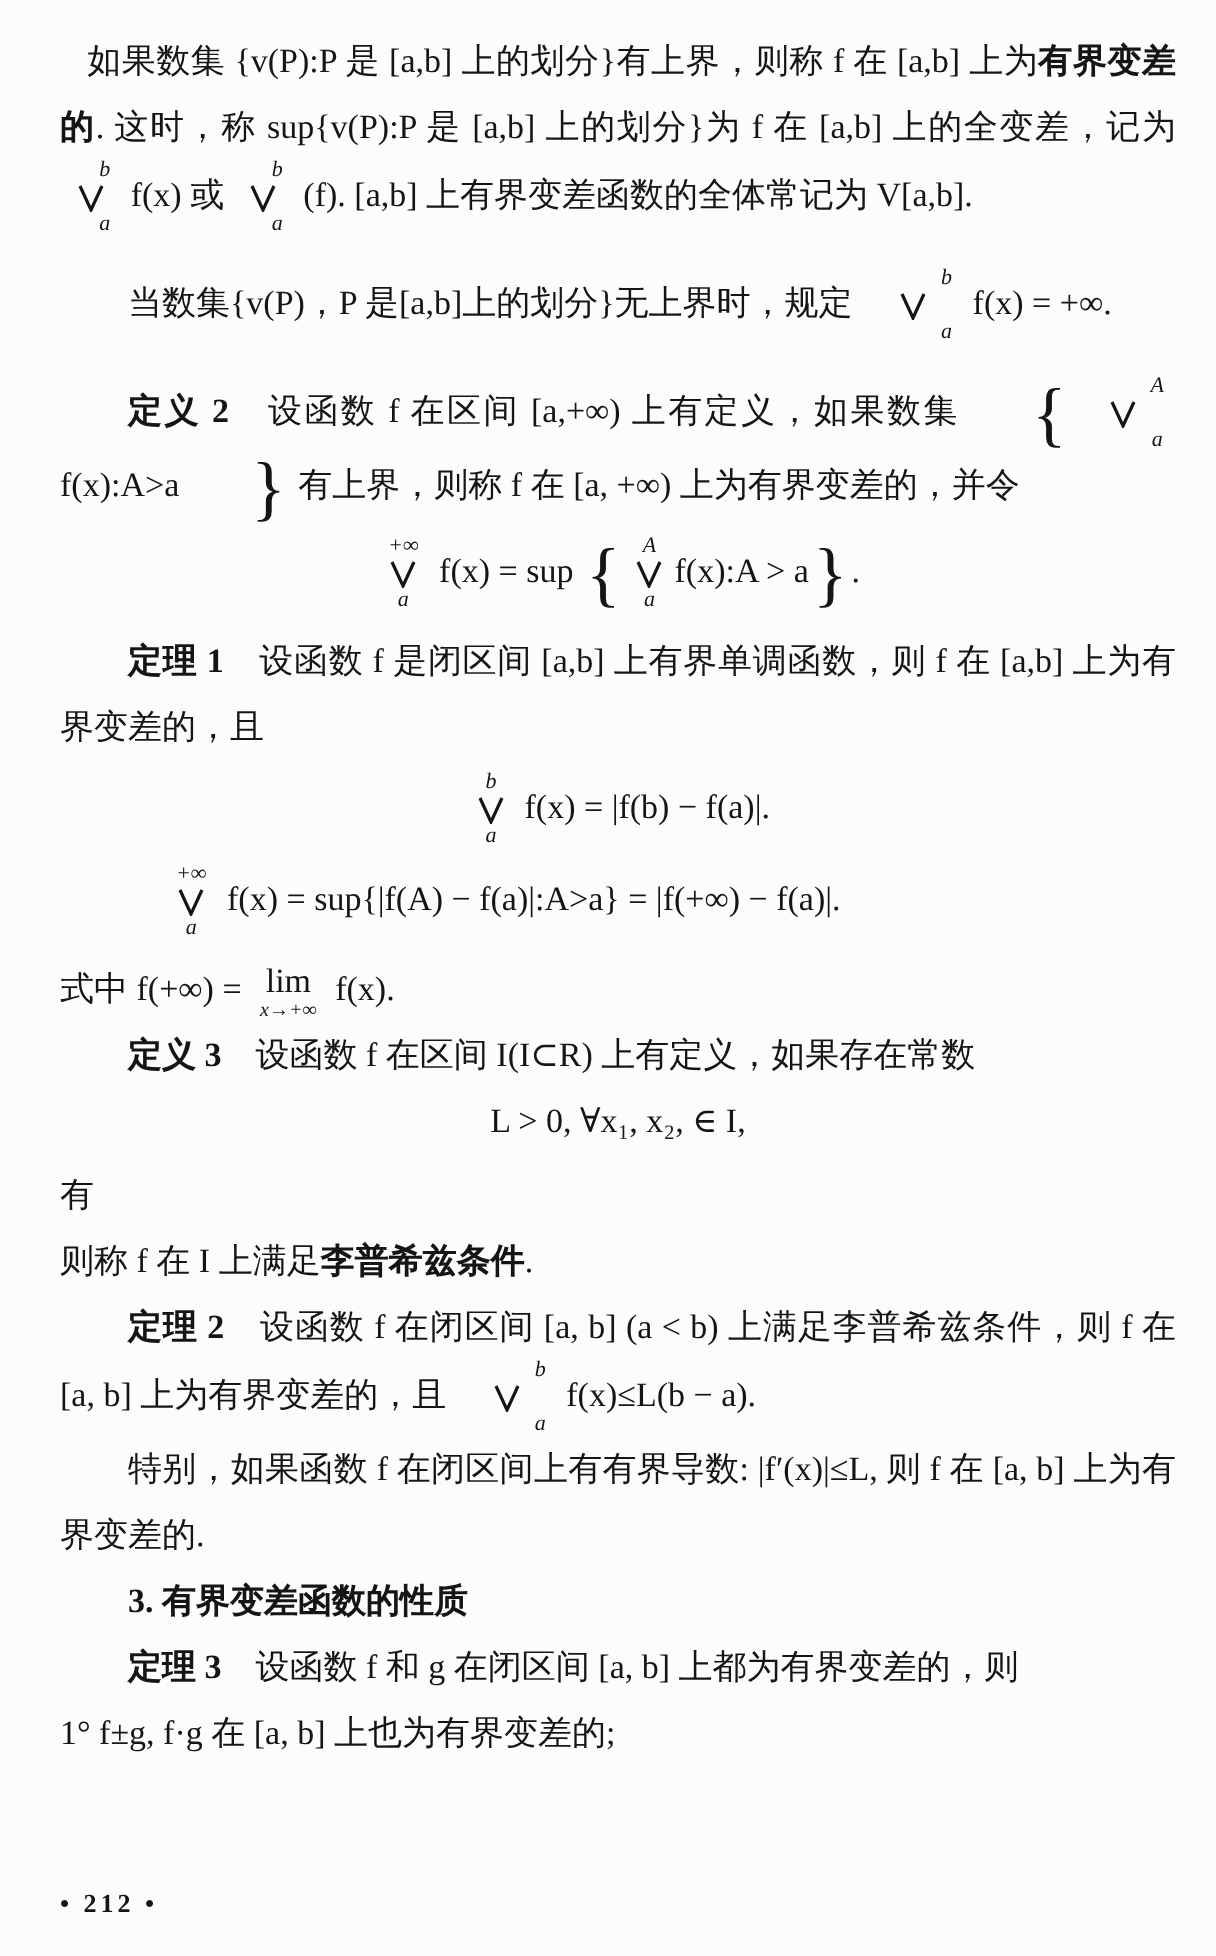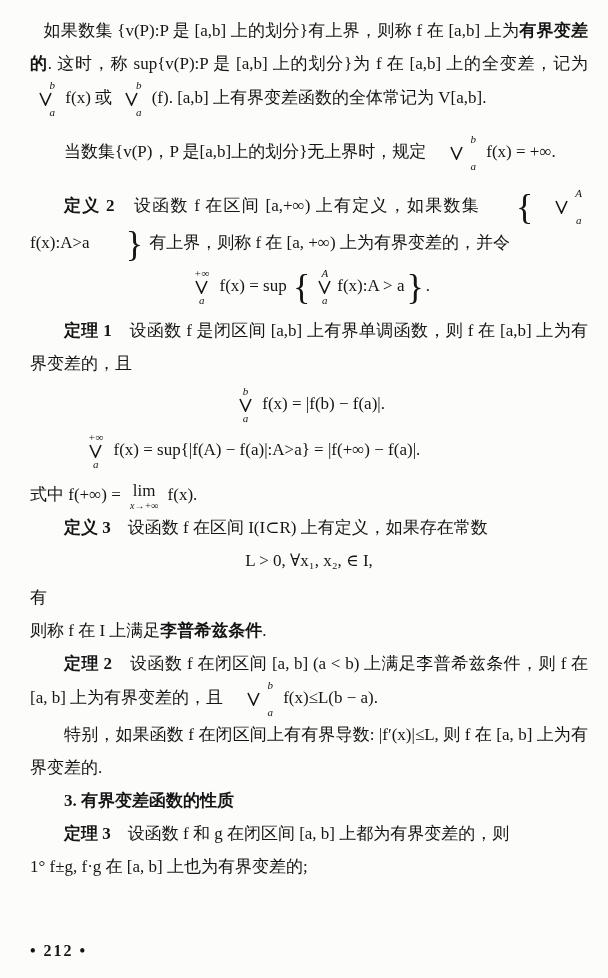--- a/index.html
+++ b/index.html
@@ -37,21 +37,21 @@
   }
   
   .lim{
     display:inline-flex;flex-direction:column;align-items:center;
     vertical-align:middle;line-height:1;margin:0 5px;
   }
   .lim-top{font-size:17px;line-height:17px;}
   .lim-sub{font-size:10px;line-height:10px;font-style:italic;margin-top:2px;}
   .footer{
     position:absolute;left:30px;bottom:18px;
-    font-weight:bold;font-size:16px;letter-spacing:2px;
+    font-weight:bold;font-size:13px;letter-spacing:2px;
   }
 </style>
 </head>
 <body>
 
 <div class="page">
 
   <p class="p1"><span>如果数集 {v(P):P 是 [a,b] 上的划分}有上界，则称 f 在 [a,b] 上为</span><b class="bold">有界变差的</b><span>. 这时，称 sup{v(P):P 是 [a,b] 上的划分}为 f 在 [a,b] 上的全变差，记为</span>
     <span class="bigvee">
         <span class="vee-sup">b</span>

